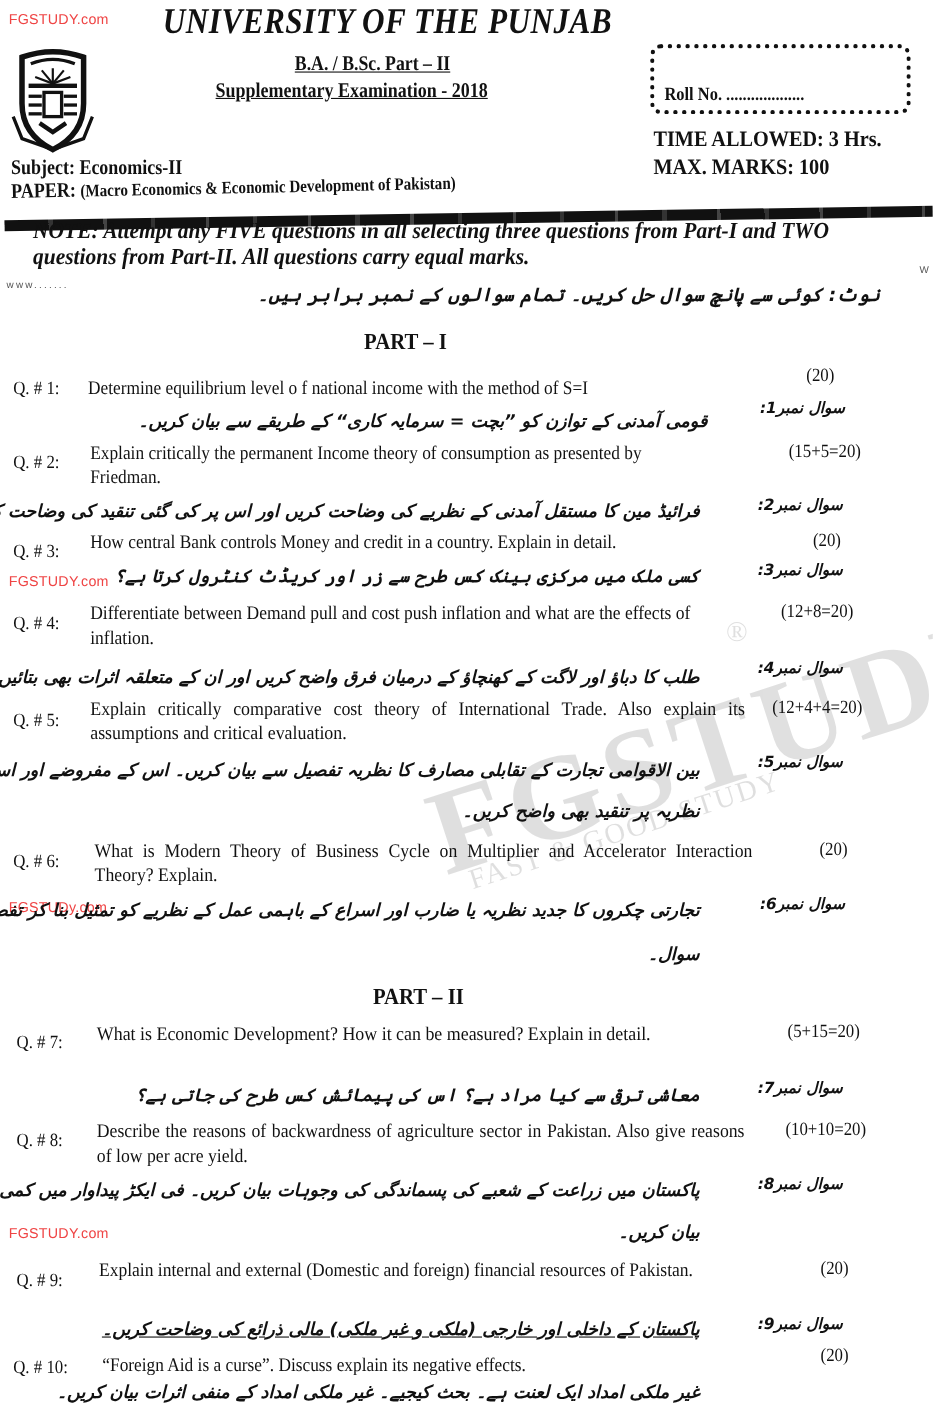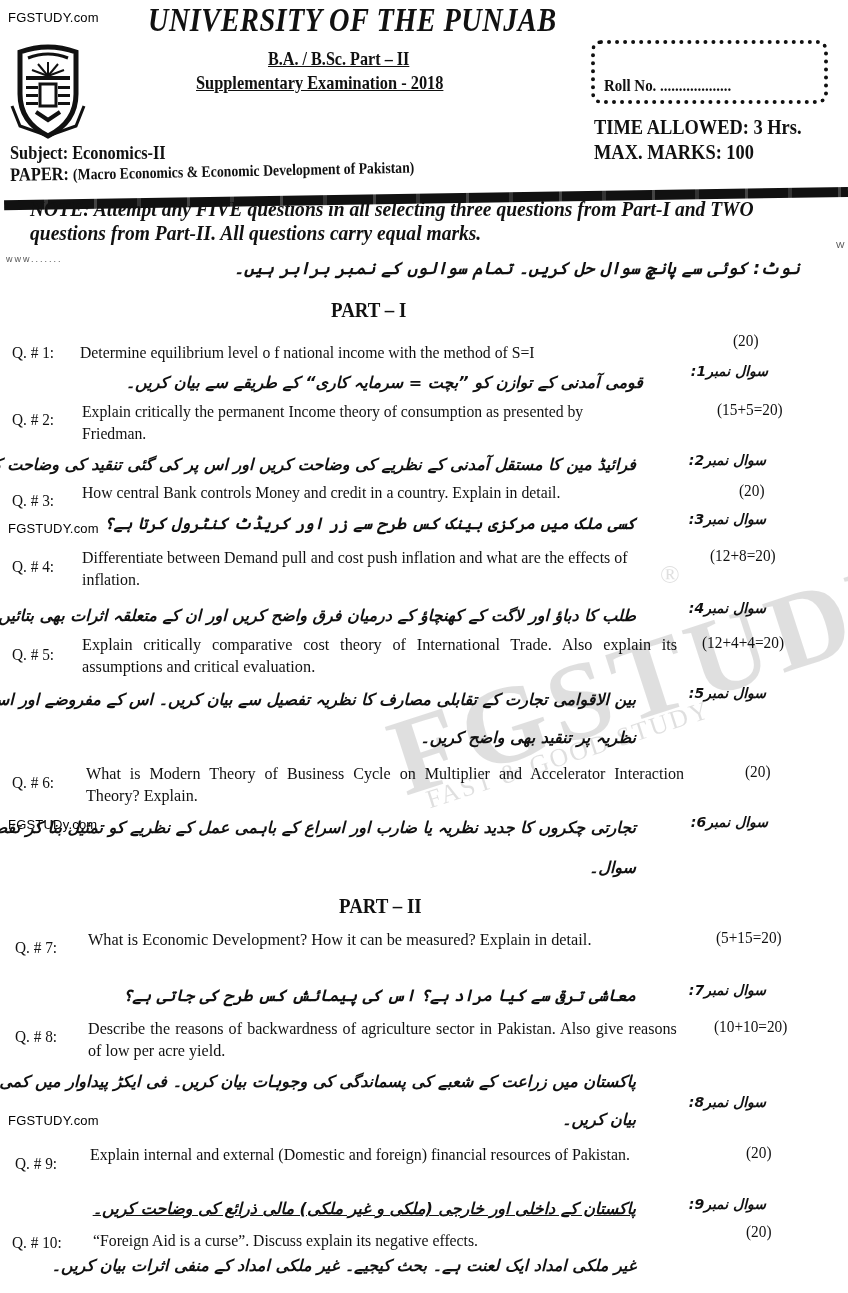--- a/index.html
+++ b/index.html
@@ -1,20 +1,20 @@
 <!DOCTYPE html>
 <html><head>
 <meta charset="utf-8">
 <style>
   * { box-sizing: border-box; margin: 0; padding: 0; }
   html, body { width: 848px; height: 1293px; background: #ffffff; overflow: hidden; }
   body { position: relative; font-family: "Liberation Serif", "DejaVu Serif", serif; color: #111; }
 
   .abs { position: absolute; }
-  .wm-site { font-family: "Liberation Sans", "DejaVu Sans", sans-serif; font-size: 13px; color: #000000; letter-spacing: 0.2px; }
+  .wm-site { font-family: "Liberation Sans", "DejaVu Sans", sans-serif; font-size: 13px; color: #ef4444; letter-spacing: 0.2px; }
   .wm-small { font-family: "Liberation Sans", sans-serif; font-size: 9px; color: #555; letter-spacing: 2px; }
 
   .uni-title { left: 148px; top: 2px; font-size: 33px; font-weight: bold; font-style: italic; transform: scaleX(0.86); transform-origin: left top; letter-spacing: 0.5px; white-space: nowrap; }
   .class-line { left: 268px; top: 48px; font-size: 19px; font-weight: bold; text-decoration: underline; transform: scaleX(0.85); transform-origin: left top; white-space: nowrap; }
   .exam-line { left: 196px; top: 72px; font-size: 19px; font-weight: bold; text-decoration: underline; transform: scaleX(0.86); transform-origin: left top; white-space: nowrap; }
 
   .logo { left: 10px; top: 44px; width: 76px; height: 96px; }
 
   .roll-box { left: 591px; top: 40px; width: 237px; height: 64px; border: 4px dotted #111; border-radius: 10px; }
   .roll-text { left: 604px; top: 76px; font-size: 17px; font-weight: bold; white-space: nowrap; transform: scaleX(0.88); transform-origin: left top; }
@@ -151,21 +151,21 @@
 
 <div class="abs qnum" style="left:15px; top:938px;">Q. # 7:</div>
 <div class="abs qtext" style="left:88px; top:928px; width:640px; text-align:justify; text-align-last:left; transform:scaleX(0.93);">What is Economic Development? How it can be measured? Explain in detail.</div>
 <div class="abs marks" style="left:716px; top:928px;">(5+15=20)</div>
 <div class="abs ulabel" style="right:82px; top:982px;">سوال نمبر7:</div>
 <div class="abs urdu" style="right:212px; top:986px;">معاشی ترقی سے کیا مراد ہے؟ اس کی پیمائش کس طرح کی جاتی ہے؟</div>
 
 <div class="abs qnum" style="left:15px; top:1027px;">Q. # 8:</div>
 <div class="abs qtext" style="left:88px; top:1017px; width:640px; text-align:justify; text-align-last:left; transform:scaleX(0.92);">Describe the reasons of backwardness of agriculture sector in Pakistan. Also give reasons of low per acre yield.</div>
 <div class="abs marks" style="left:714px; top:1017px;">(10+10=20)</div>
-<div class="abs ulabel" style="right:82px; top:1094px;margin-left:29px;">سوال نمبر8:</div>
+<div class="abs ulabel" style="right:82px; top:1069px;margin-left:29px;">سوال نمبر8:</div>
 <div class="abs urdu" style="right:212px; top:1072px;">پاکستان میں زراعت کے شعبے کی پسماندگی کی وجوہات بیان کریں۔ فی ایکڑ پیداوار میں کمی کی وجوہات</div>
 <div class="abs urdu" style="right:212px; top:1110px;">بیان کریں۔</div>
 
 <div class="abs qnum" style="left:15px; top:1154px;">Q. # 9:</div>
 <div class="abs qtext" style="left:90px; top:1143px; width:640px; transform:scaleX(0.91);">Explain internal and external (Domestic and foreign) financial resources of Pakistan.</div>
 <div class="abs marks" style="left:746px; top:1143px;">(20)</div>
 <div class="abs ulabel" style="right:82px; top:1196px;">سوال نمبر9:</div>
 <div class="abs urdu" style="right:212px; top:1199px;text-decoration:underline;">پاکستان کے داخلی اور خارجی (ملکی و غیر ملکی) مالی ذرائع کی وضاحت کریں۔</div>
 
 <div class="abs qnum" style="left:12px; top:1233px;">Q. # 10:</div>

